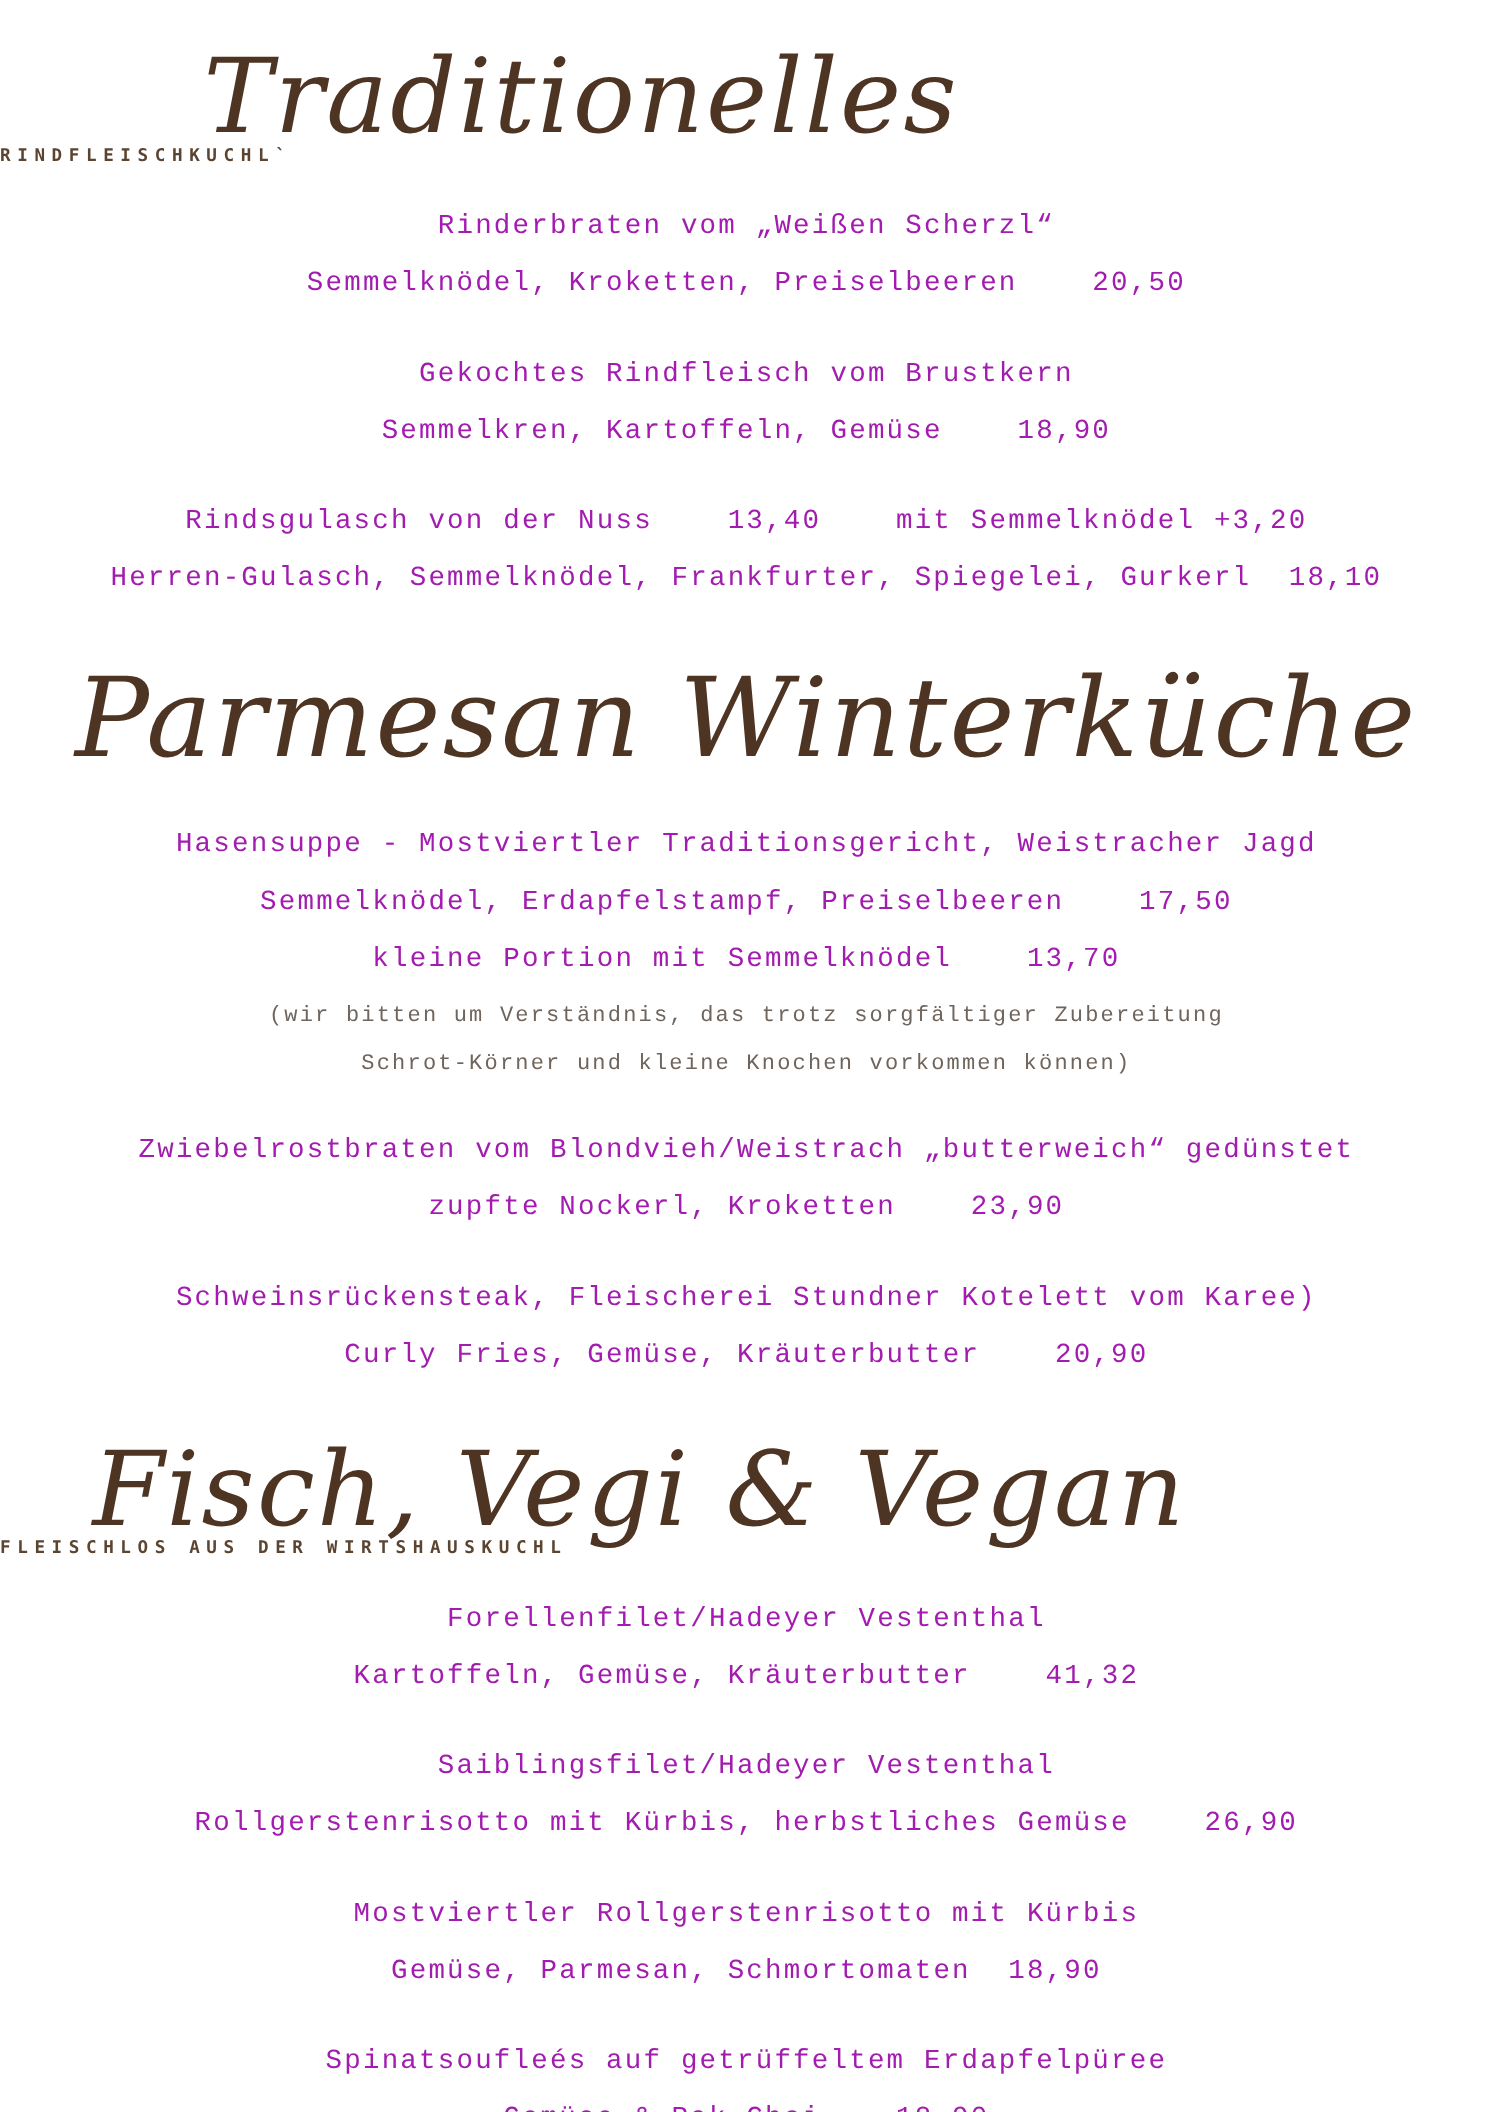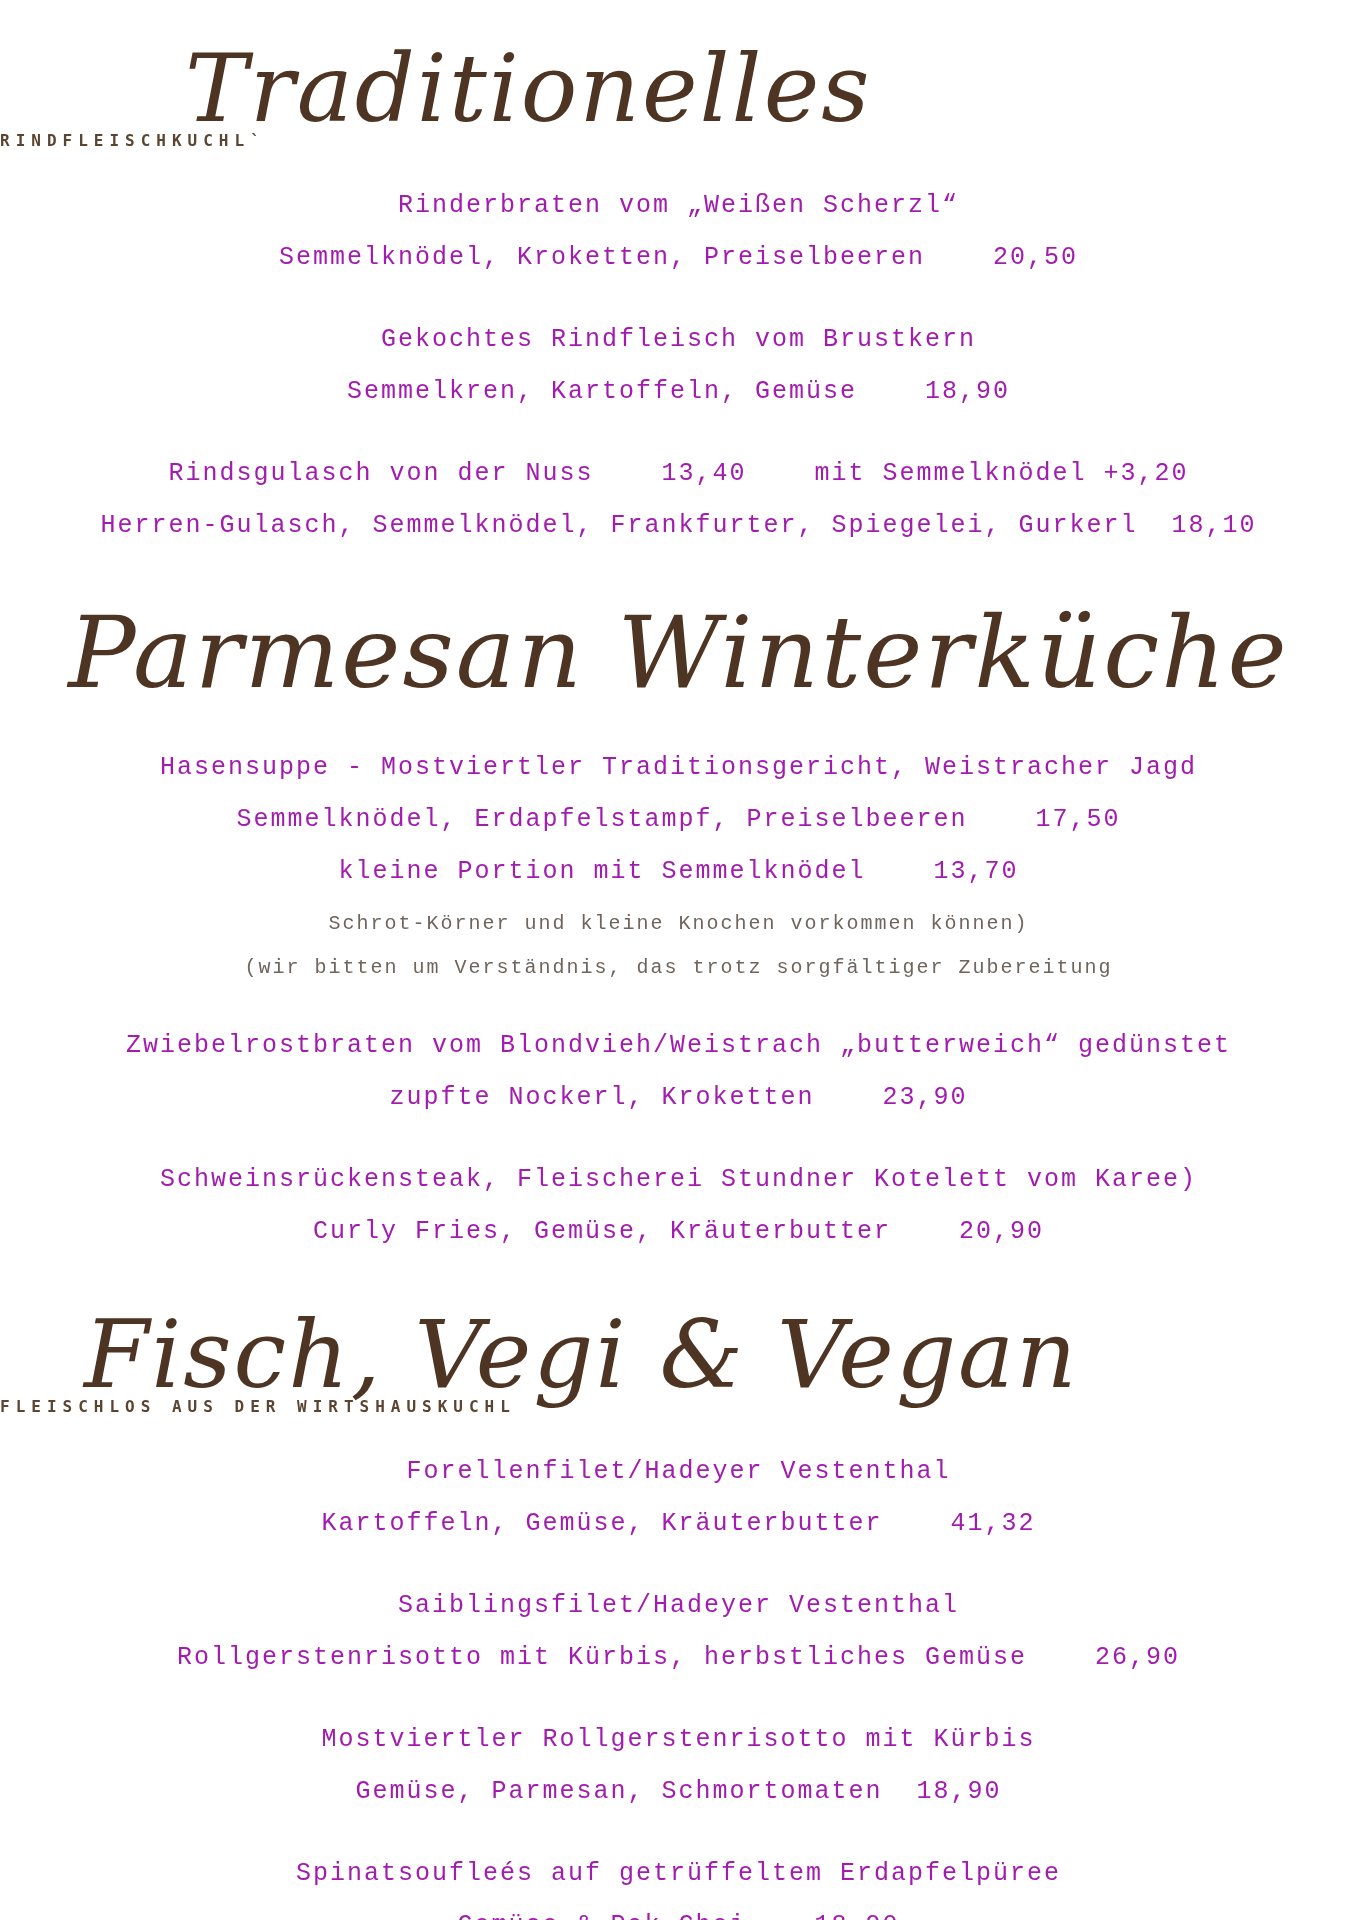--- a/index.html
+++ b/index.html
@@ -89,22 +89,22 @@
   </section>
 
   <section class="menu-section">
     <h1 class="script-title title-2">Parmesan Winterküche</h1>
 
     <div class="menu-item">
       <div class="line">Hasensuppe - Mostviertler Traditionsgericht, Weistracher Jagd</div>
       <div class="line">Semmelknödel, Erdapfelstampf, Preiselbeeren    17,50</div>
       <div class="line">kleine Portion mit Semmelknödel    13,70</div>
       <div class="notes">
+        <div class="line note">(wir bitten um Verständnis, das trotz sorgfältiger Zubereitung</div>
         <div class="line note">Schrot-Körner und kleine Knochen vorkommen können)</div>
-        <div class="line note">(wir bitten um Verständnis, das trotz sorgfältiger Zubereitung</div>
       </div>
     </div>
 
     <div class="menu-item">
       <div class="line">Zwiebelrostbraten vom Blondvieh/Weistrach „butterweich“ gedünstet</div>
       <div class="line">zupfte Nockerl, Kroketten    23,90</div>
     </div>
 
     <div class="menu-item">
       <div class="line">Schweinsrückensteak, Fleischerei Stundner Kotelett vom Karee)</div>

